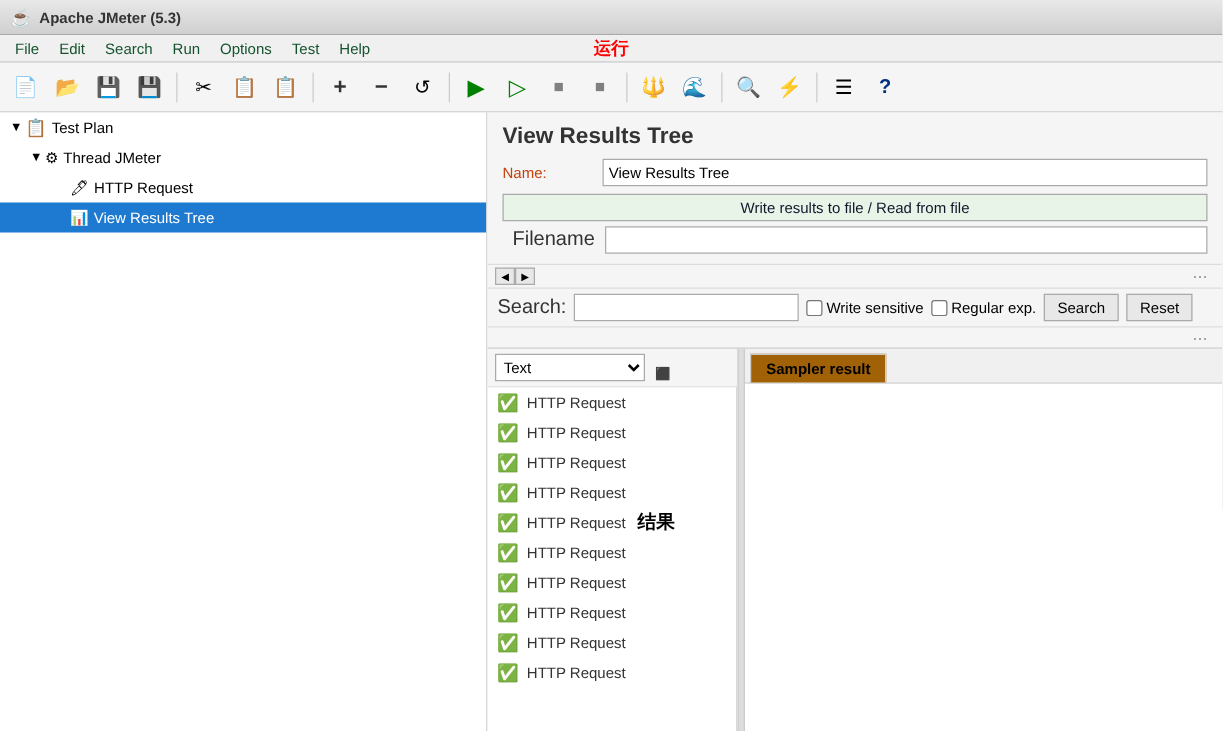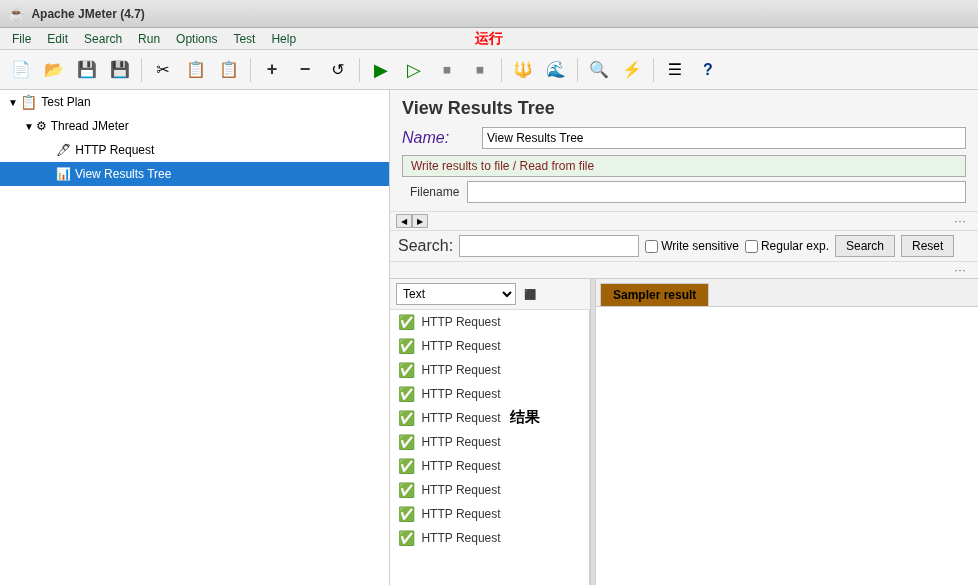--- a/index.html
+++ b/index.html
@@ -114,48 +114,48 @@
       color: #333;
       margin-bottom: 8px;
     }
     .form-row {
       display: flex;
       align-items: center;
       margin-bottom: 6px;
     }
     .form-label {
       width: 80px;
-      color: #4c1d95;
-      font-size: 16px;
-      font-style: italic;
+      color: #c2410c;
+      font-size: 12px;
     }
     .form-input {
       flex: 1;
       height: 22px;
       border: 1px solid #aaa;
       padding: 0 4px;
       font-size: 12px;
       background: white;
     }
     .write-results-bar {
       background: #e8f4e8;
       border: 1px solid #aaa;
       padding: 3px 8px;
       font-size: 12px;
-      color: #7f1d1d;
+      color: #0f172a;
       margin-bottom: 4px;
+      text-align: center;
     }
     .filename-row {
       display: flex;
       align-items: center;
       margin-bottom: 4px;
     }
     .filename-label {
       padding: 2px 8px;
-      font-size: 12px;
+      font-size: 16px;
       color: #333;
     }
     .filename-input {
       flex: 1;
       height: 22px;
       border: 1px solid #aaa;
       background: white;
       padding: 0 4px;
       font-size: 12px;
     }
@@ -222,21 +222,21 @@
       width: 200px;
       background: white;
       border-right: 1px solid #ccc;
       overflow-y: auto;
       flex-shrink: 0;
     }
 
     
     .dropdown-row {
       display: flex;
-      align-items: center;
+      align-items: flex-end;
       padding: 4px 6px;
       background: #f5f5f5;
       border-bottom: 1px solid #ddd;
       gap: 4px;
     }
     .type-select {
       width: 120px;
       height: 22px;
       border: 1px solid #aaa;
       font-size: 12px;
@@ -321,21 +321,21 @@
       display: flex;
       flex-direction: column;
       flex: 0 0 200px;
     }
   </style>
 </head>
 <body>
 
 <div class="title-bar">
   <span class="app-icon">☕</span>
-  <span class="title-text">Apache JMeter (4.7)</span>
+  <span class="title-text">Apache JMeter (5.3)</span>
 </div>
 
 <div class="menu-bar">
   <span class="menu-item">File</span>
   <span class="menu-item">Edit</span>
   <span class="menu-item">Search</span>
   <span class="menu-item">Run</span>
   <span class="menu-item">Options</span>
   <span class="menu-item">Test</span>
   <span class="menu-item">Help</span>

